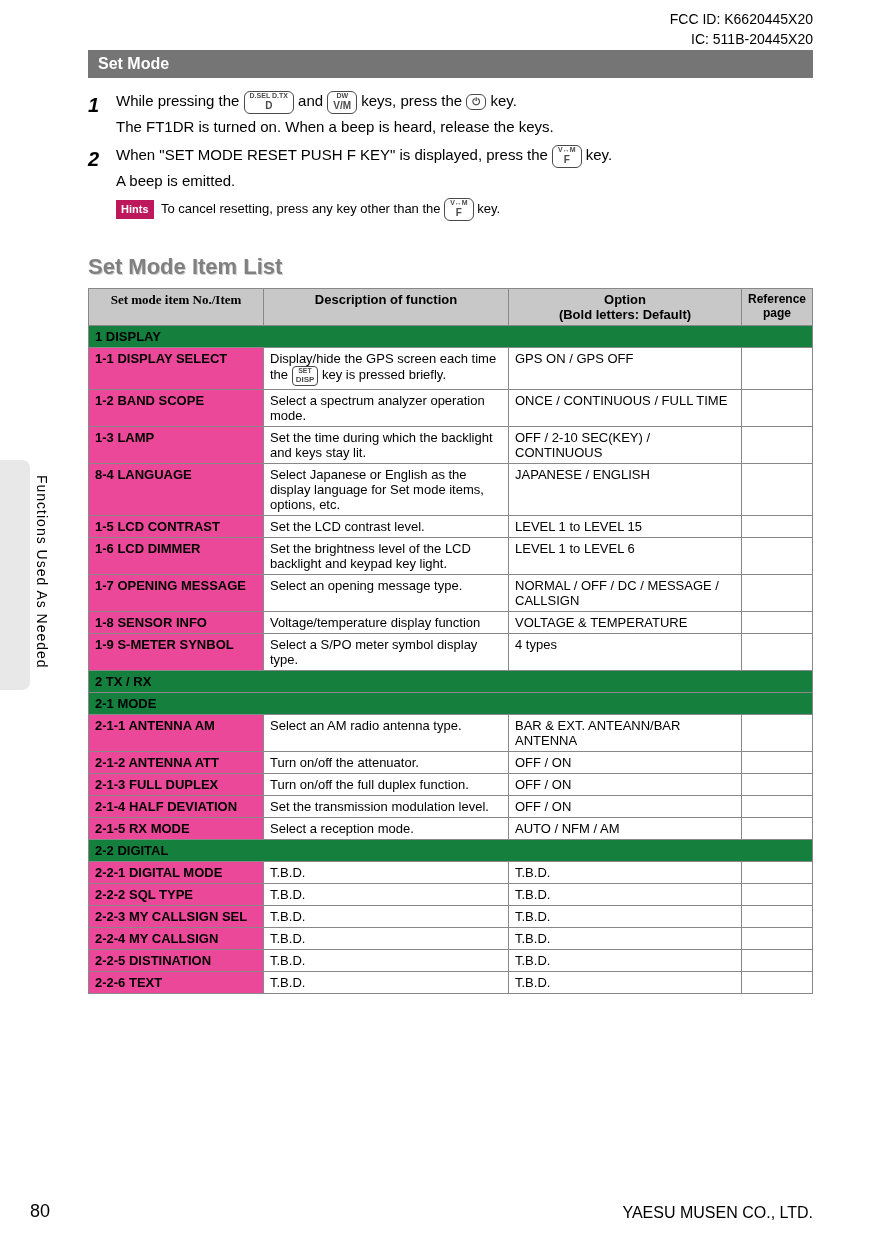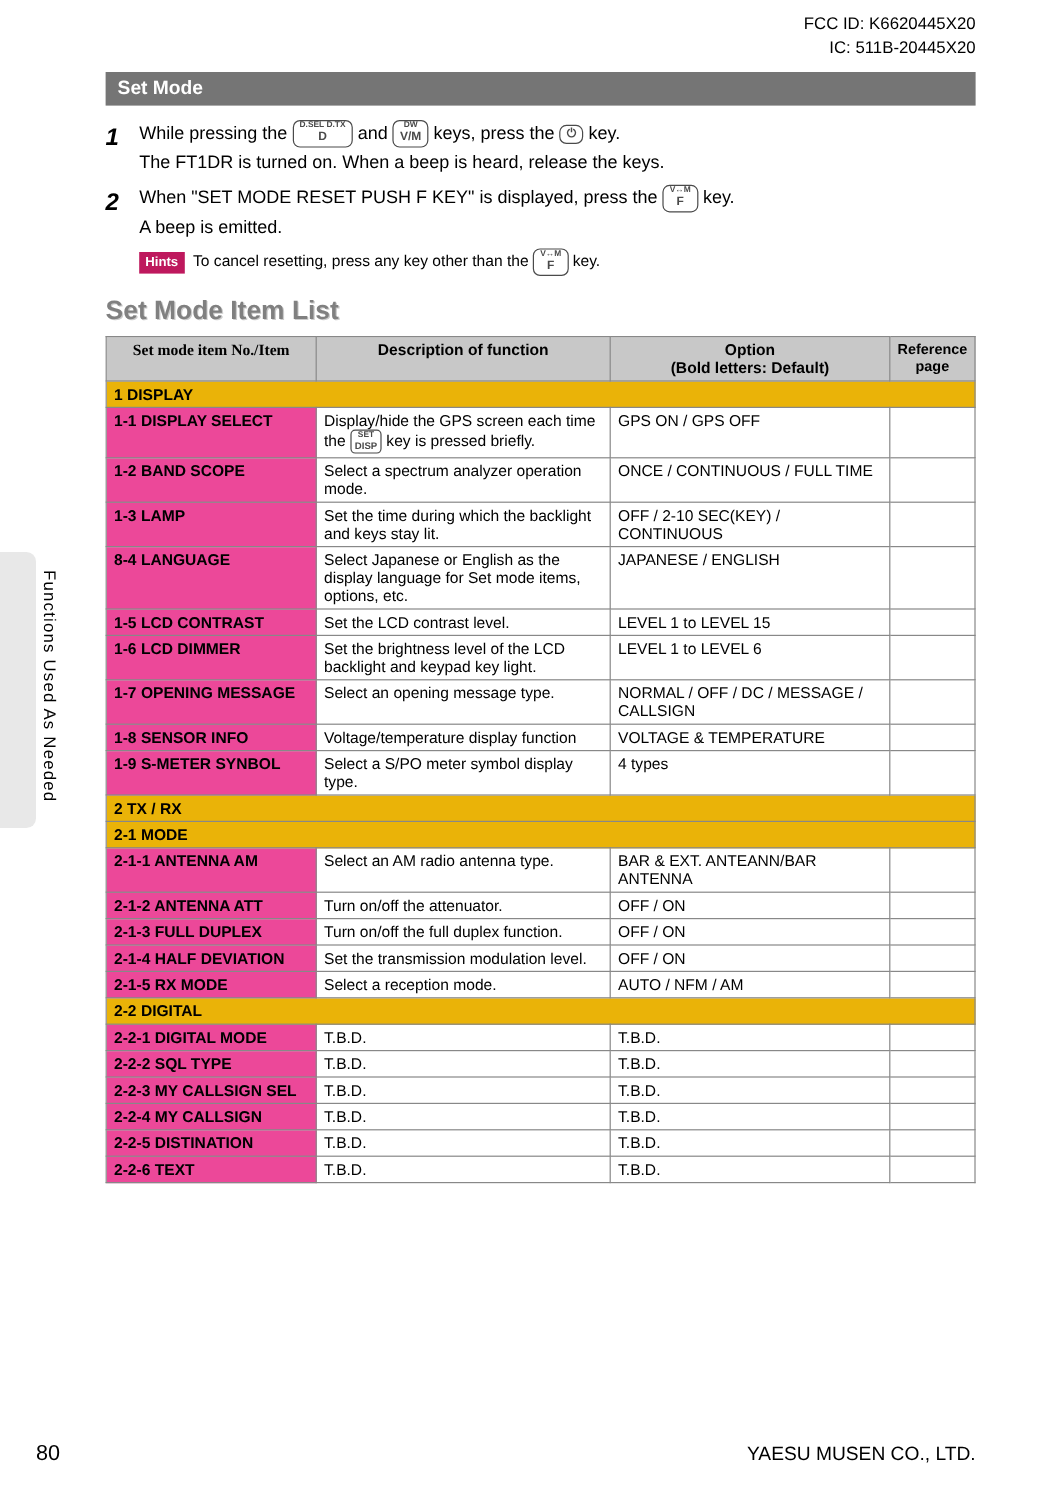--- a/index.html
+++ b/index.html
@@ -14,21 +14,21 @@
   .header-ids {
     position: absolute;
     top: 10px;
     right: 60px;
     text-align: right;
     font-size: 14px;
     line-height: 1.4;
   }
   .content {
     position: absolute;
-    top: 60px;
+    top: 50px;
     left: 88px;
     right: 60px;
   }
   .section-bar {
     background: #757575;
     color: #fff;
     font-weight: bold;
     font-size: 16px;
     padding: 5px 10px;
     margin-bottom: 12px;
@@ -69,21 +69,21 @@
     font-weight: bold;
     padding: 1px 5px;
     display: inline-block;
     margin-right: 4px;
   }
   .hints-line { font-size: 13px; margin-top: 6px; margin-left: 28px; }
   .list-title {
     font-size: 22px;
     font-weight: bold;
     color: #808080;
-    margin-top: 16px;
+    margin-top: 33px;
     margin-bottom: 8px;
     text-shadow: 1px 1px 0 #ccc;
   }
   table {
     width: 100%;
     border-collapse: collapse;
     font-size: 13px;
   }
   th, td {
     border: 1px solid #888;
@@ -99,21 +99,21 @@
   th.col1 { width: 175px; font-family: Liberation Serif, serif; }
   th.col2 { width: 245px; }
   th.col3 { width: auto; }
   th.col4 { width: 70px; font-size:12px; }
   td.item-name {
     background: #ec4899;
     font-weight: bold;
     font-family: Arial Narrow, Arial, sans-serif;
   }
   tr.section-row td {
-    background: #eab308;
+    background: #15803d;
     font-weight: bold;
     font-family: Arial Narrow, Arial, sans-serif;
   }
   .side-tab {
     position: absolute;
     left: 0;
     top: 460px;
     width: 30px;
     height: 230px;
     background: #e8e8e8;

